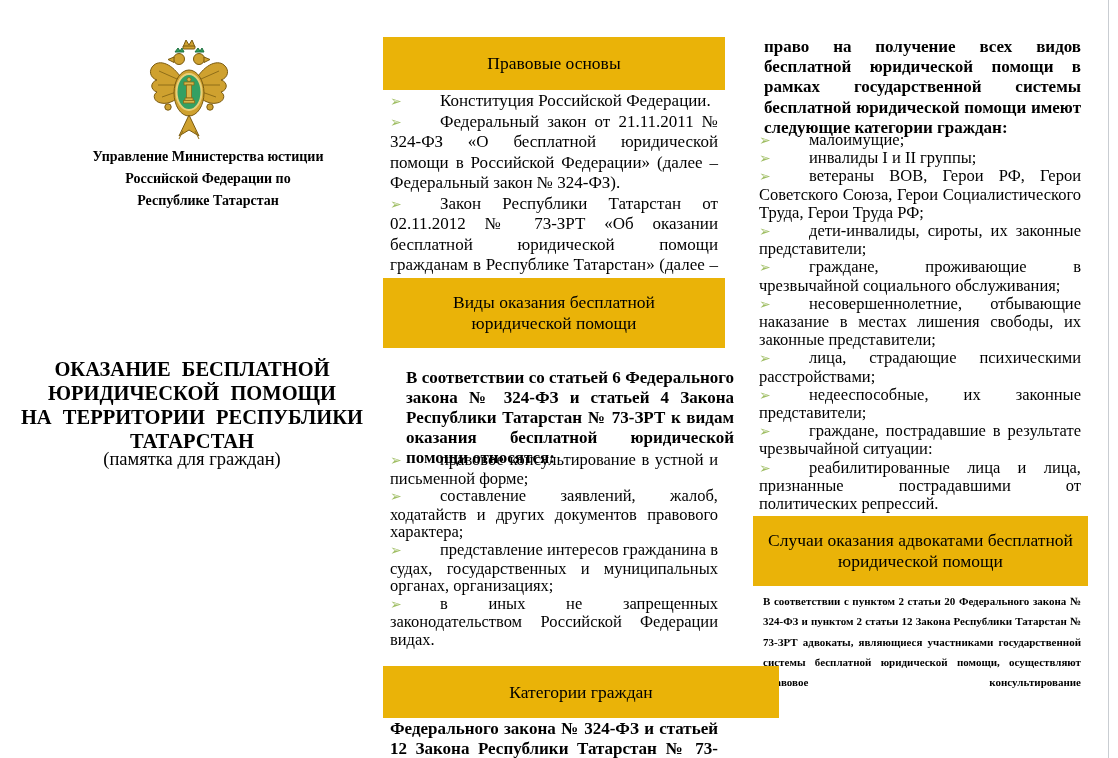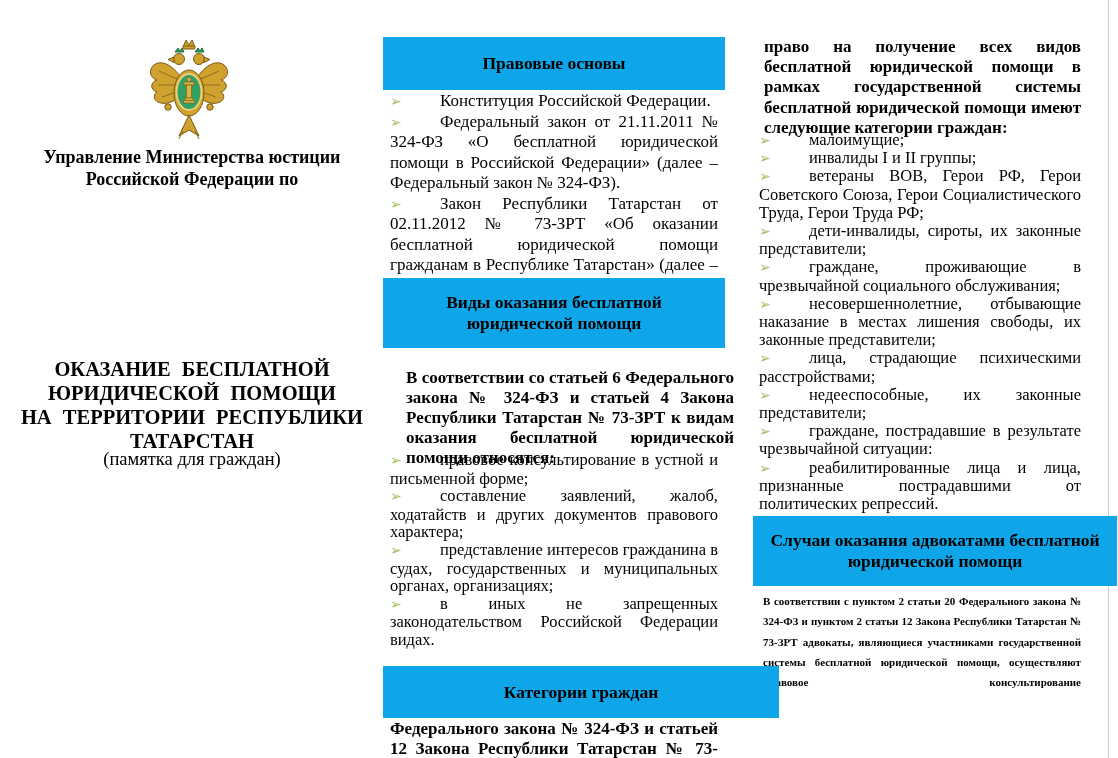--- a/index.html
+++ b/index.html
@@ -5,29 +5,29 @@
   html,body{margin:0;padding:0;}
   .page{
     position:relative;width:1118px;height:758px;overflow:hidden;background:#ffffff;
     font-family:"Liberation Serif","DejaVu Serif",serif;color:#000;
   }
   .edge-line{position:absolute;left:1108px;top:0;width:1px;height:758px;background:#c9cdd2;}
 
   
   .col-left{position:absolute;left:30px;top:0;width:324px;height:758px;}
   .emblem{position:absolute;left:117px;top:35px;width:84px;height:110px;}
-  .org{position:absolute;left:0;top:146px;width:324px;text-align:center;
-       font-weight:bold;font-size:18px;line-height:22px;}
+  .org{position:absolute;left:16px;top:146px;width:324px;text-align:center;
+       font-weight:bold;font-size:14px;line-height:22px;}
   .doc-title{position:absolute;left:-10px;top:357px;width:344px;text-align:center;
        font-weight:bold;font-size:20.5px;line-height:24px;word-spacing:6px;}
   .doc-subtitle{position:absolute;left:0;top:449px;width:324px;text-align:center;
        font-size:18.5px;line-height:20px;}
 
   
-  .hdr{position:absolute;background:#0ea5e9;color:#000;font-weight:bold;
+  .hdr{position:absolute;background:#eab308;color:#000;font-weight:normal;
        font-size:17.5px;line-height:21px;text-align:center;
        display:flex;align-items:center;justify-content:center;z-index:2;}
   .para,.list{position:absolute;text-align:justify;z-index:1;}
   .li{margin:0;padding:0;text-align:justify;}
   .arr{display:inline-block;width:50px;color:#9fbe63;
        font-family:"DejaVu Sans",sans-serif;font-size:14px;}
 
   
   .col-mid{position:absolute;left:383px;top:0;width:342px;height:758px;}
   .h1{left:0;top:37px;width:342px;height:53px;}
@@ -36,21 +36,21 @@
   .intro2{left:7px;top:352px;width:328px;font-weight:bold;font-size:17px;line-height:20px;margin:16px;}
   .list2{left:7px;top:451px;width:328px;font-size:16.5px;line-height:17.6px;}
   .h3{left:0;top:666px;width:396px;height:52px;}
   .intro3{left:7px;top:700px;width:328px;font-weight:bold;font-size:17px;line-height:19.3px;
           text-indent:20px;text-align-last:justify;margin:0;}
 
   
   .col-right{position:absolute;left:753px;top:0;width:335px;height:758px;}
   .p1{left:11px;top:37px;width:317px;font-weight:bold;font-size:17px;line-height:20.2px;margin:0;}
   .rlist{left:6px;top:131px;width:322px;font-size:16.5px;line-height:18.2px;}
-  .h4{left:0;top:516px;width:364px;height:70px;padding:0 12px;box-sizing:border-box;}
+  .h4{left:0;top:516px;width:335px;height:70px;padding:0 12px;box-sizing:border-box;}
   .p2{left:10px;top:591px;width:318px;font-weight:bold;font-size:11px;line-height:20.3px;
       text-align-last:justify;margin:0;}
 </style>
 </head>
 <body>
 
 <div class="page">
   <div class="edge-line"></div>
 
   <section class="col-left">
@@ -92,20 +92,21 @@
           <rect x="39.5" y="50" width="5" height="13"></rect>
           <rect x="38" y="63" width="8" height="2.5"></rect>
           <rect x="36.5" y="65.5" width="11" height="2.5"></rect>
         </g>
       </svg>
     </div>
 
     <div class="org">
       <div>Управление Министерства юстиции</div>
       <div>Российской Федерации по</div>
+      <div>Республике Татарстан</div>
     </div>
 
     <div class="doc-title">
       <div>ОКАЗАНИЕ БЕСПЛАТНОЙ</div>
       <div>ЮРИДИЧЕСКОЙ ПОМОЩИ</div>
       <div>НА ТЕРРИТОРИИ РЕСПУБЛИКИ</div>
       <div>ТАТАРСТАН</div>
     </div>
     <div class="doc-subtitle">(памятка для граждан)</div>
   </section>

